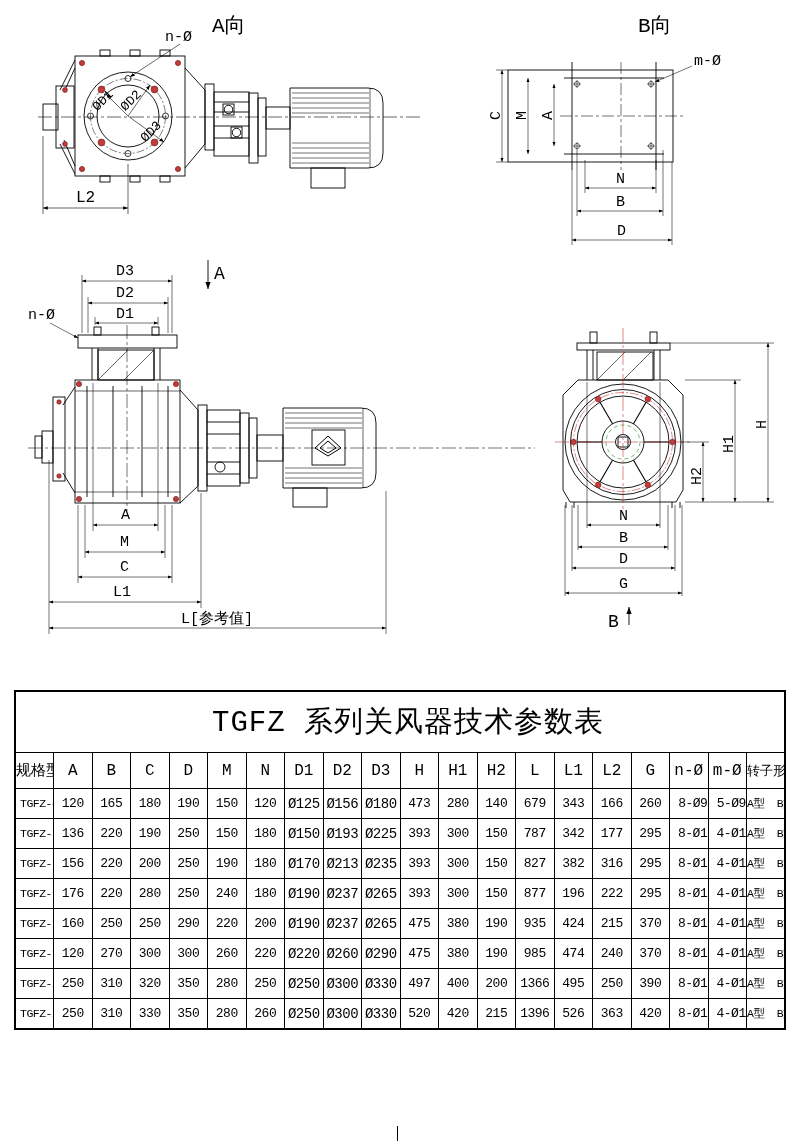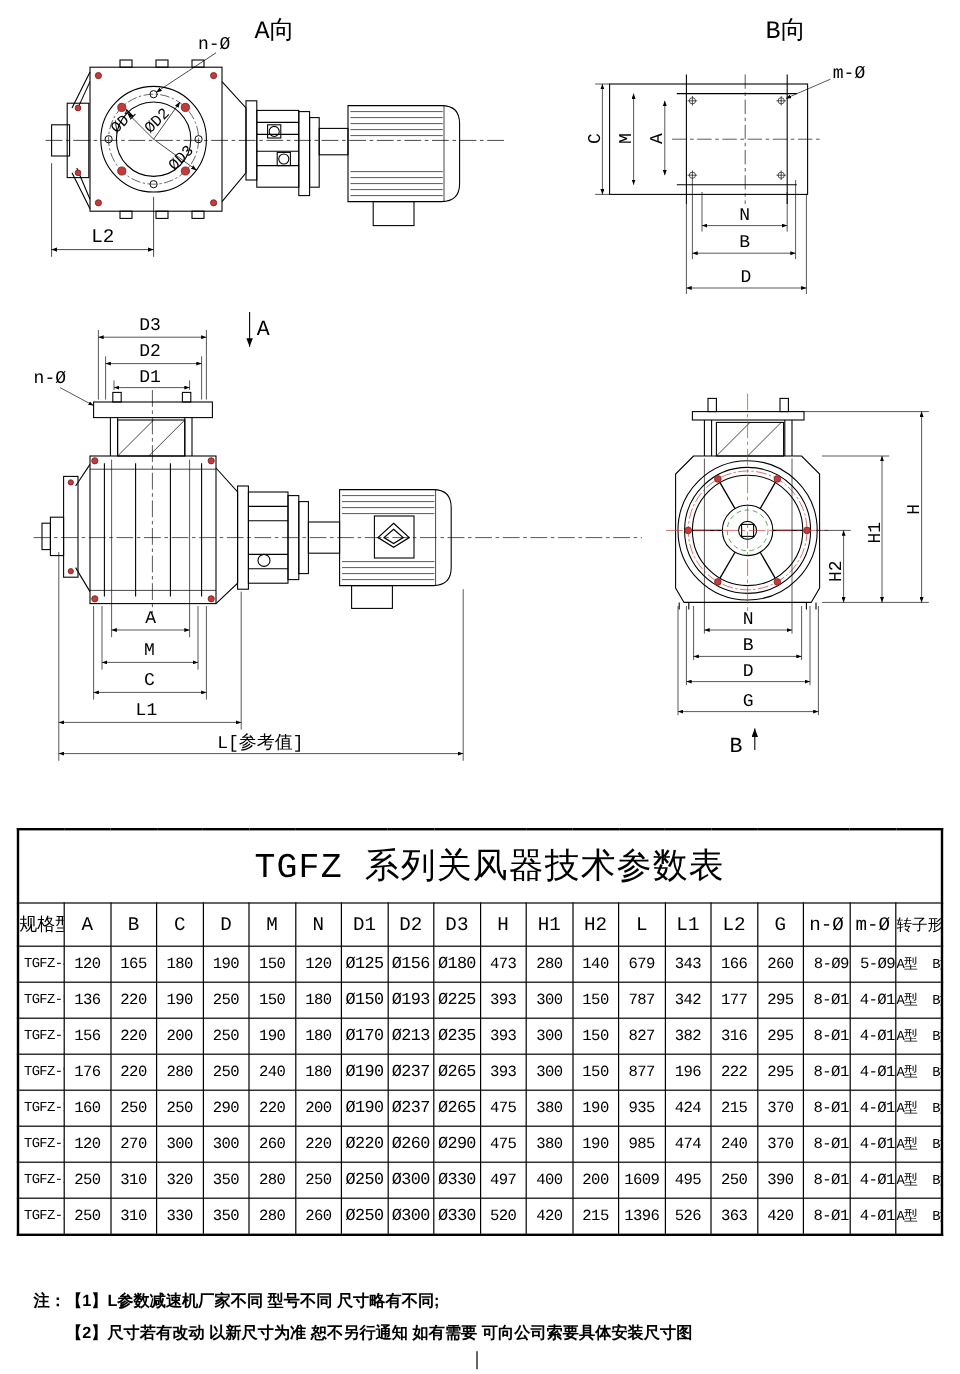--- a/index.html
+++ b/index.html
@@ -578,21 +578,21 @@
             <td class="c3">320</td>
             <td class="c4">350</td>
             <td class="c5">280</td>
             <td class="c6">250</td>
             <td class="c7">Ø250</td>
             <td class="c8">Ø300</td>
             <td class="c9">Ø330</td>
             <td class="c10">497</td>
             <td class="c11">400</td>
             <td class="c12">200</td>
-            <td class="c13">1609</td>
+            <td class="c13">1366</td>
             <td class="c14">495</td>
             <td class="c15">250</td>
             <td class="c16">390</td>
             <td class="c17">8-Ø11</td>
             <td class="c18">4-Ø13</td>
             <td class="c19">A型 B型</td>
           </tr>
           <tr class="data-row">
             <td class="c0">TGFZ-25L/350</td>
             <td class="c1">250</td>
@@ -612,19 +612,15 @@
             <td class="c15">363</td>
             <td class="c16">420</td>
             <td class="c17">8-Ø11</td>
             <td class="c18">4-Ø13</td>
             <td class="c19">A型 B型</td>
           </tr>
         </tbody>
     </table>
   </div>
 
-  <div id="notes">
-    <div class="l1"><span>注：</span><span>【1】L参数减速机厂家不同 型号不同 尺寸略有不同;</span></div>
-    <div class="l2"><span>【2】尺寸若有改动 以新尺寸为准 恕不另行通知 如有需要 可向公司索要具体安装尺寸图</span></div>
-  </div>
 
   <div id="crop-tick"></div>
 </div>
 
 </body></html>

